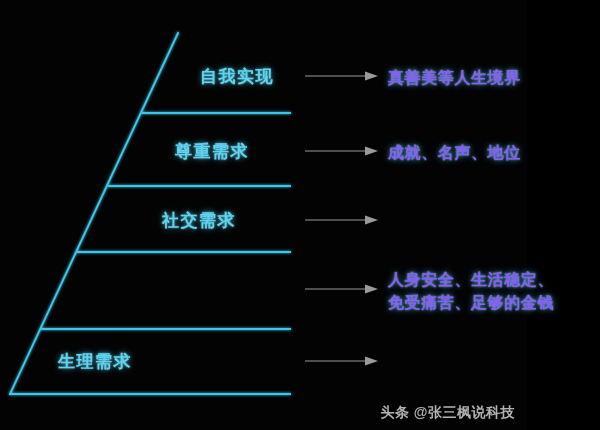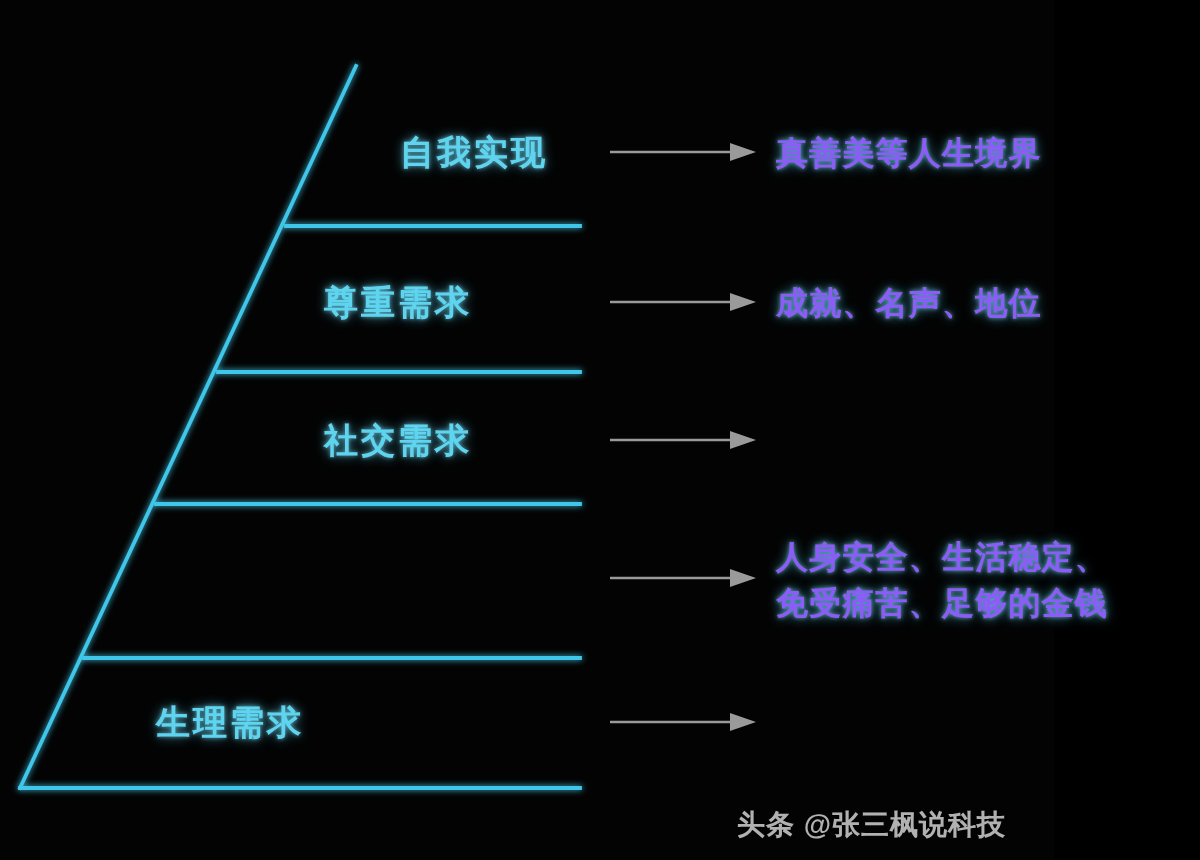--- a/index.html
+++ b/index.html
@@ -42,21 +42,21 @@
     font-size: 16px;
     font-weight: 700;
     letter-spacing: 0.6px;
     white-space: nowrap;
     line-height: 23px;
     text-shadow: 0 0 6px rgba(80,200,230,0.75), 0 0 2px rgba(150,230,255,0.6);
   }
   .desc-label.two-line { white-space: normal; width: 180px; }
   #watermark {
     position: absolute;
-    right: 24px;
+    right: 12px;
     bottom: 8px;
     color: #c9c9c9;
     font-size: 14px;
     font-weight: 700;
     letter-spacing: 0.5px;
     white-space: nowrap;
     opacity: 0.88;
   }
 </style>
 </head>
@@ -102,23 +102,23 @@
         <polygon points="365,284.5 378,289 365,293.5" stroke="none"></polygon>
       </g>
       <g>
         <line x1="305" y1="361" x2="365" y2="361"></line>
         <polygon points="365,356.5 378,361 365,365.5" stroke="none"></polygon>
       </g>
     </g>
   </svg>
 
   <div class="tier-label" style="left:200px; top:65px;">自我实现</div>
-  <div class="tier-label" style="left:162px; top:140px;">尊重需求</div>
+  <div class="tier-label" style="left:175px; top:140px;">尊重需求</div>
   <div class="tier-label" style="left:132px; top:209px;padding-left:30px;">社交需求</div>
-  <div class="tier-label" style="left:58px; top:350px;margin-left:20px;">生理需求</div>
+  <div class="tier-label" style="left:58px; top:350px;">生理需求</div>
 
   <div class="desc-label" style="left:388px; top:66px;">真善美等人生境界</div>
   <div class="desc-label" style="left:388px; top:141px;">成就、名声、地位</div>
   <div class="desc-label two-line" style="left:388px; top:268px;">
     <span>人身安全、生活稳定、免</span><span>受痛苦、足够的金钱</span>
   </div>
 
   <div id="watermark">头条 @张三枫说科技</div>
 
 </div>

